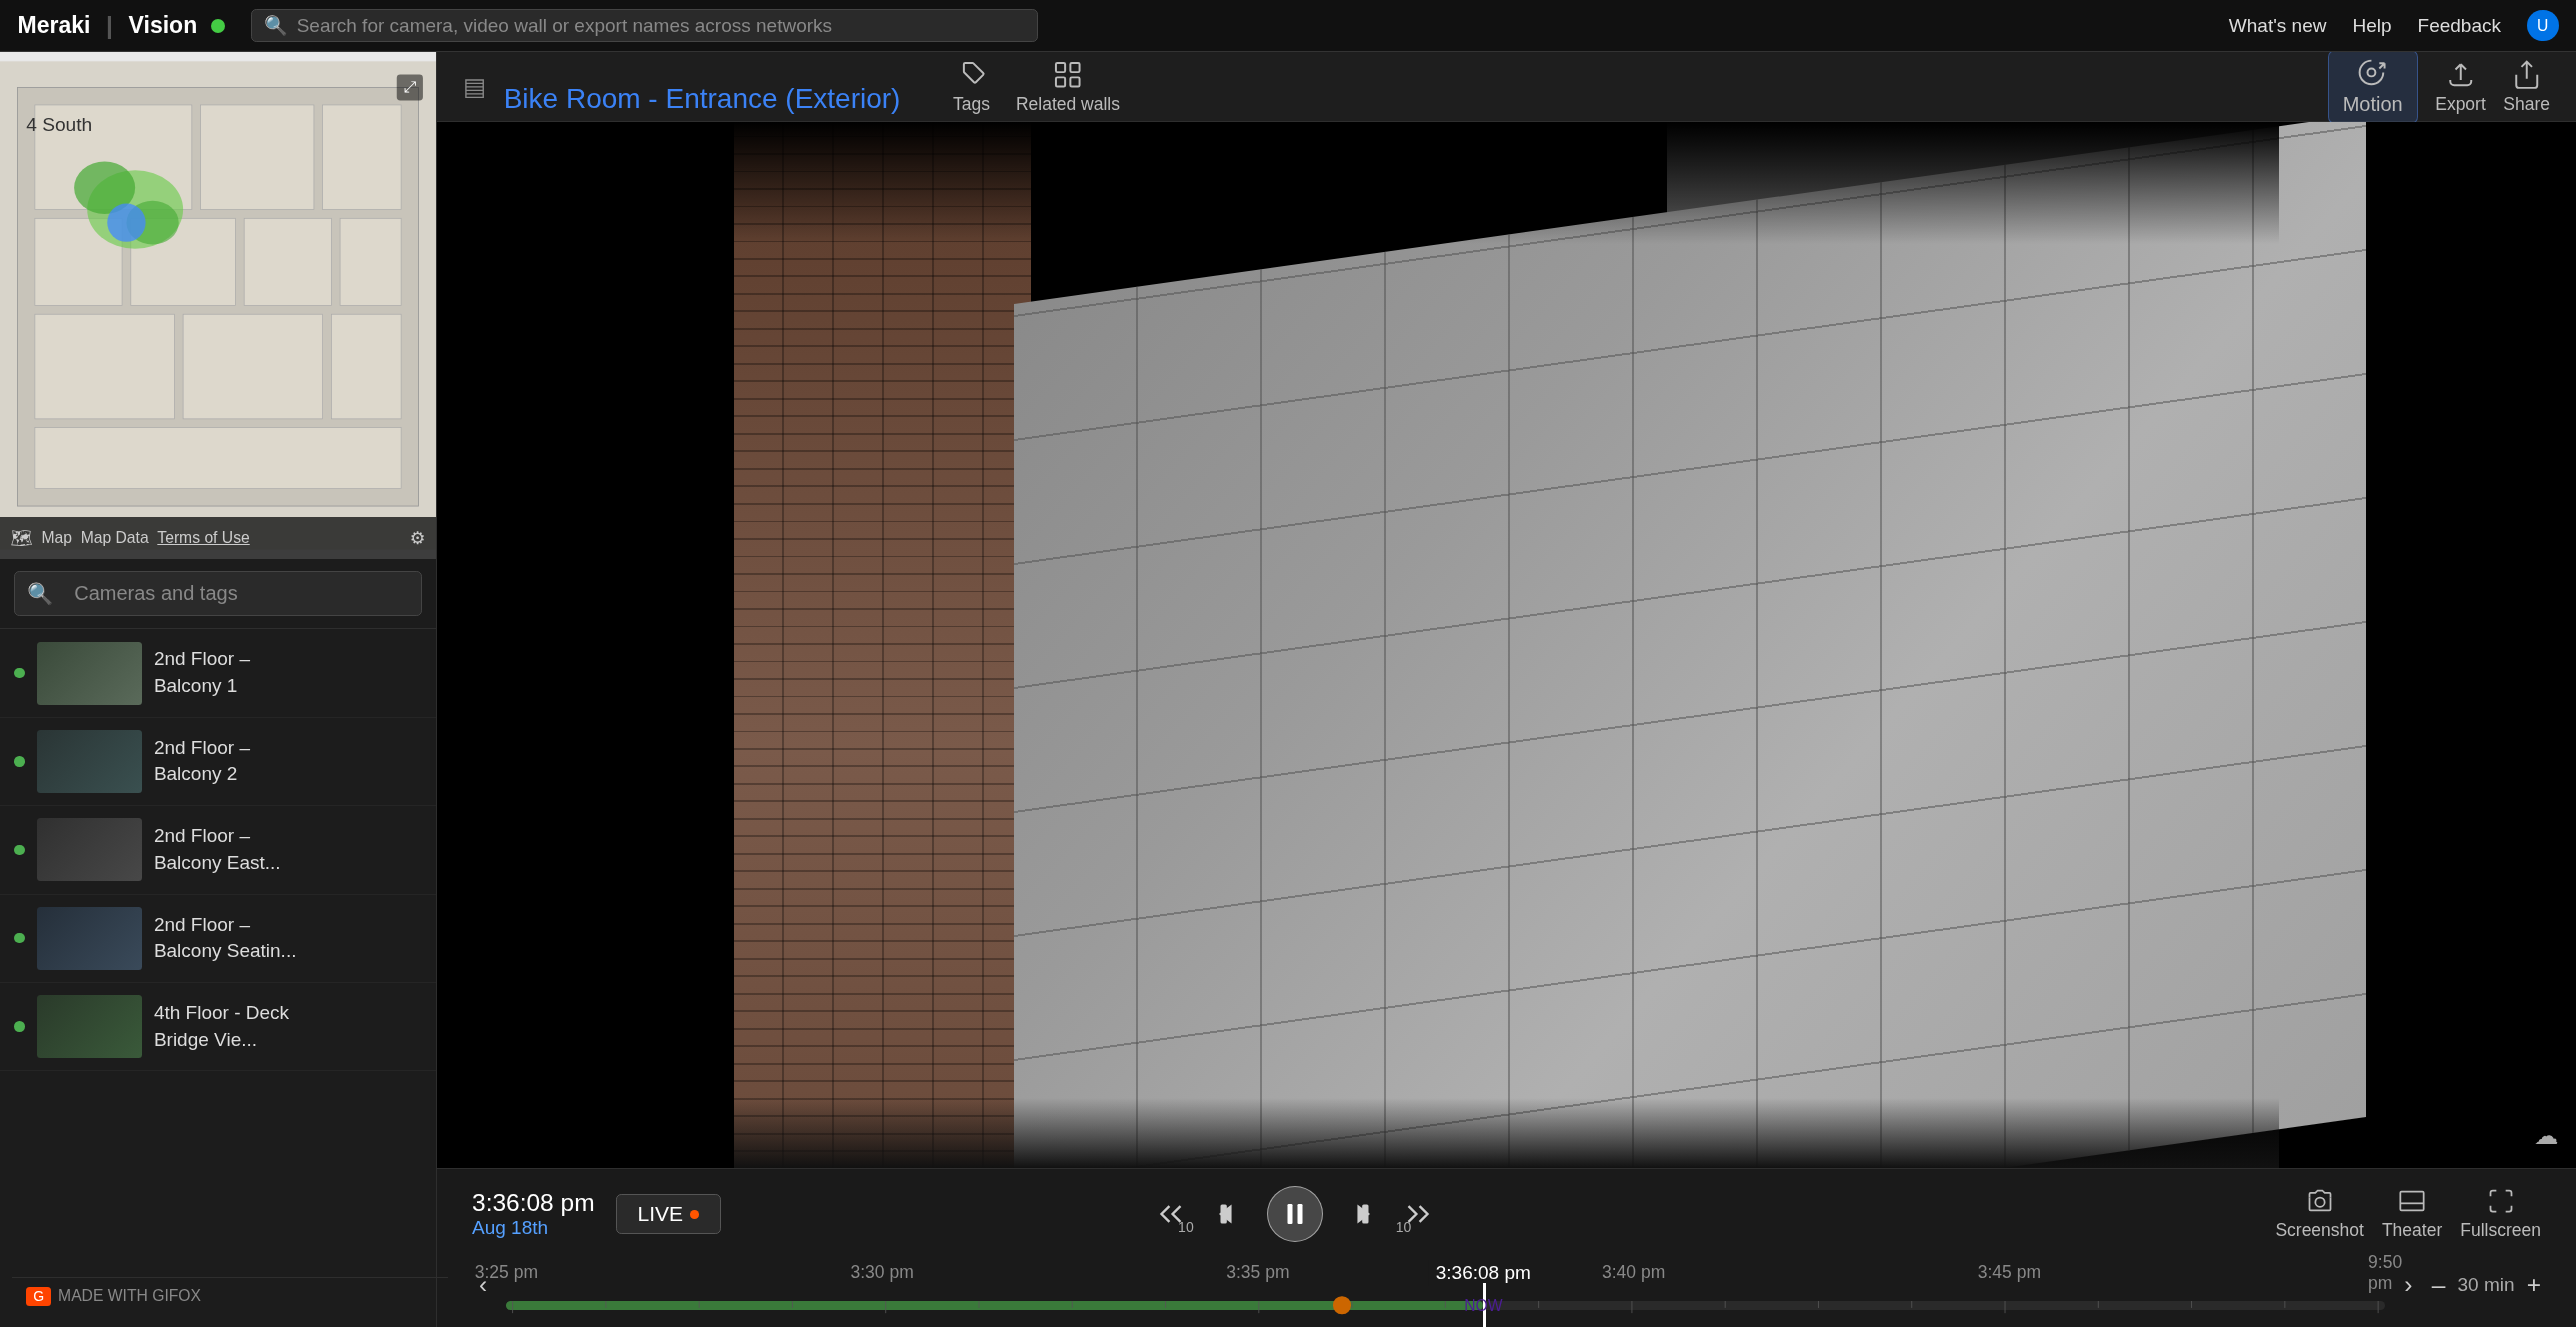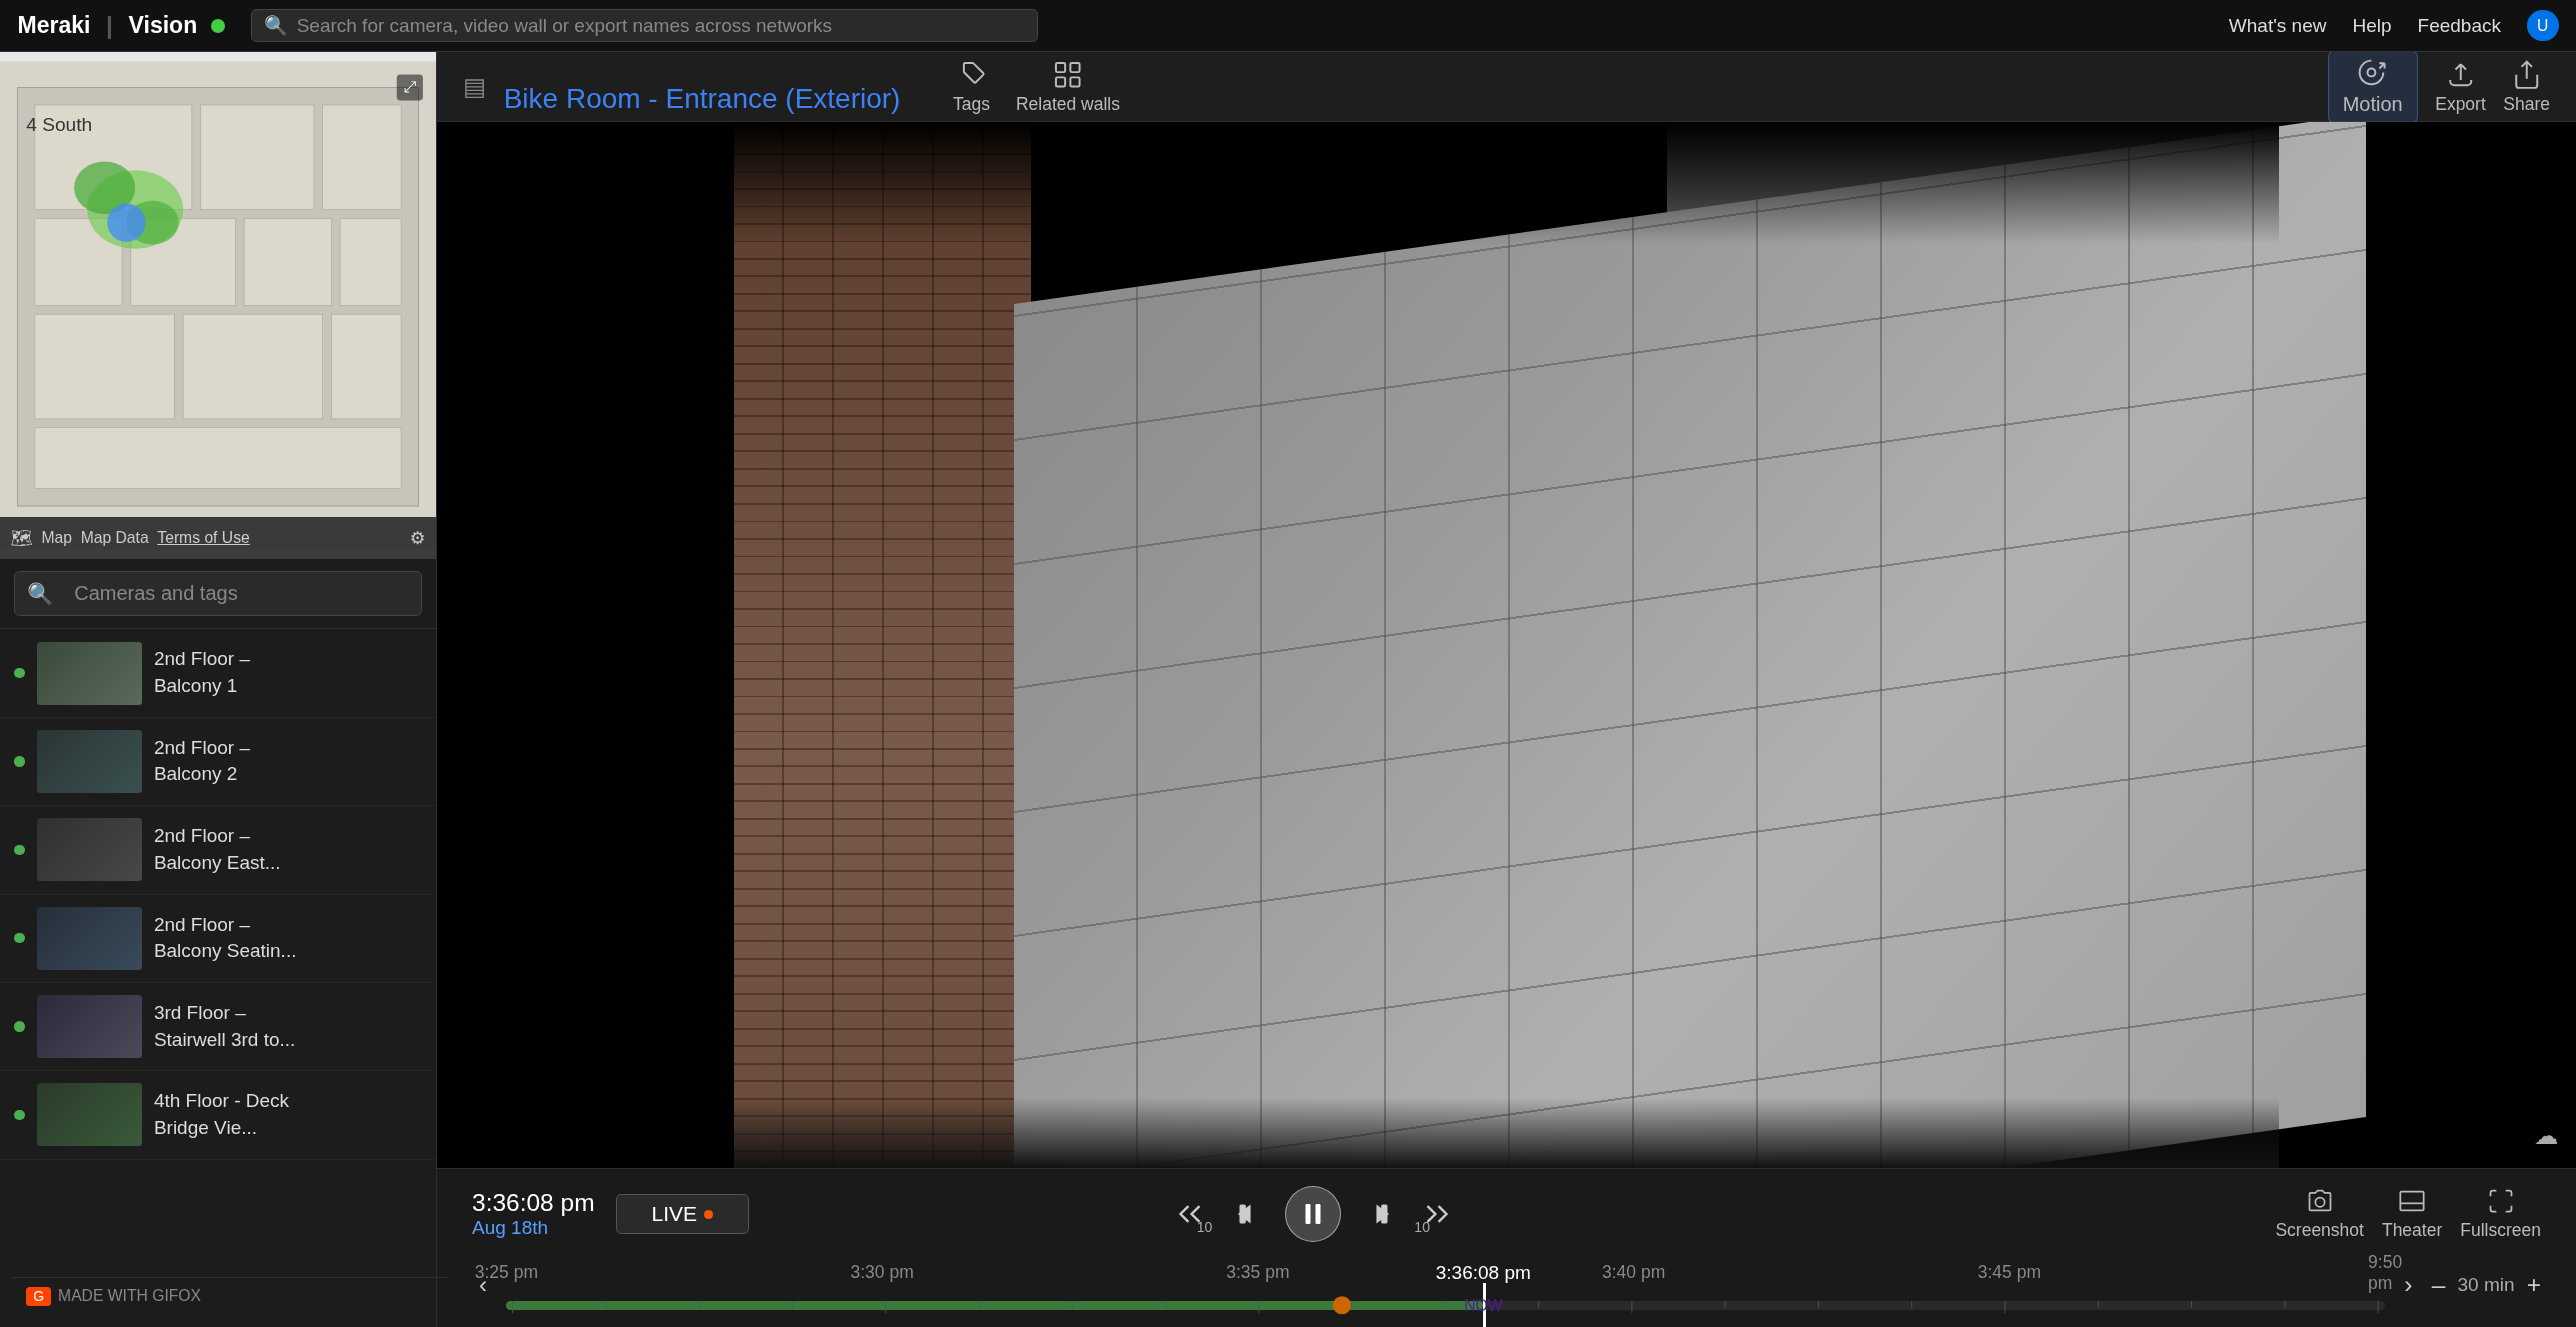--- a/index.html
+++ b/index.html
@@ -403,21 +403,21 @@
     }
     .time-date {
       font-size: 19px;
       color: #55a0ff;
       cursor: pointer;
     }
     .live-btn {
       background: #2a2a2a;
       border: 0.9px solid #555;
       border-radius: 5.2px;
-      padding: 7px 35px;
+      padding: 7px 21px;
       color: #fff;
       font-size: 21px;
       cursor: pointer;
       display: flex;
       align-items: center;
       gap: 7px;
     }
     .live-dot {
       width: 8.7px;
       height: 8.7px;
@@ -671,30 +671,20 @@
         </div>
       </div>
       <div class="camera-item">
         <div class="camera-status-dot"></div>
         <div class="camera-thumb">
           <div class="camera-thumb-inner seating"></div>
         </div>
         <div class="camera-name">
           <div>2nd Floor –</div>
           <div>Balcony Seatin...</div>
-        </div>
-      </div>
-      <div class="camera-item">
-        <div class="camera-status-dot"></div>
-        <div class="camera-thumb">
-          <div class="camera-thumb-inner stairwell"></div>
-        </div>
-        <div class="camera-name">
-          <div>3rd Floor –</div>
-          <div>Stairwell 3rd to...</div>
         </div>
       </div>
       <div class="camera-item">
         <div class="camera-status-dot"></div>
         <div class="camera-thumb">
           <div class="camera-thumb-inner deck"></div>
         </div>
         <div class="camera-name">
           <div>4th Floor - Deck</div>
           <div>Bridge Vie...</div>

